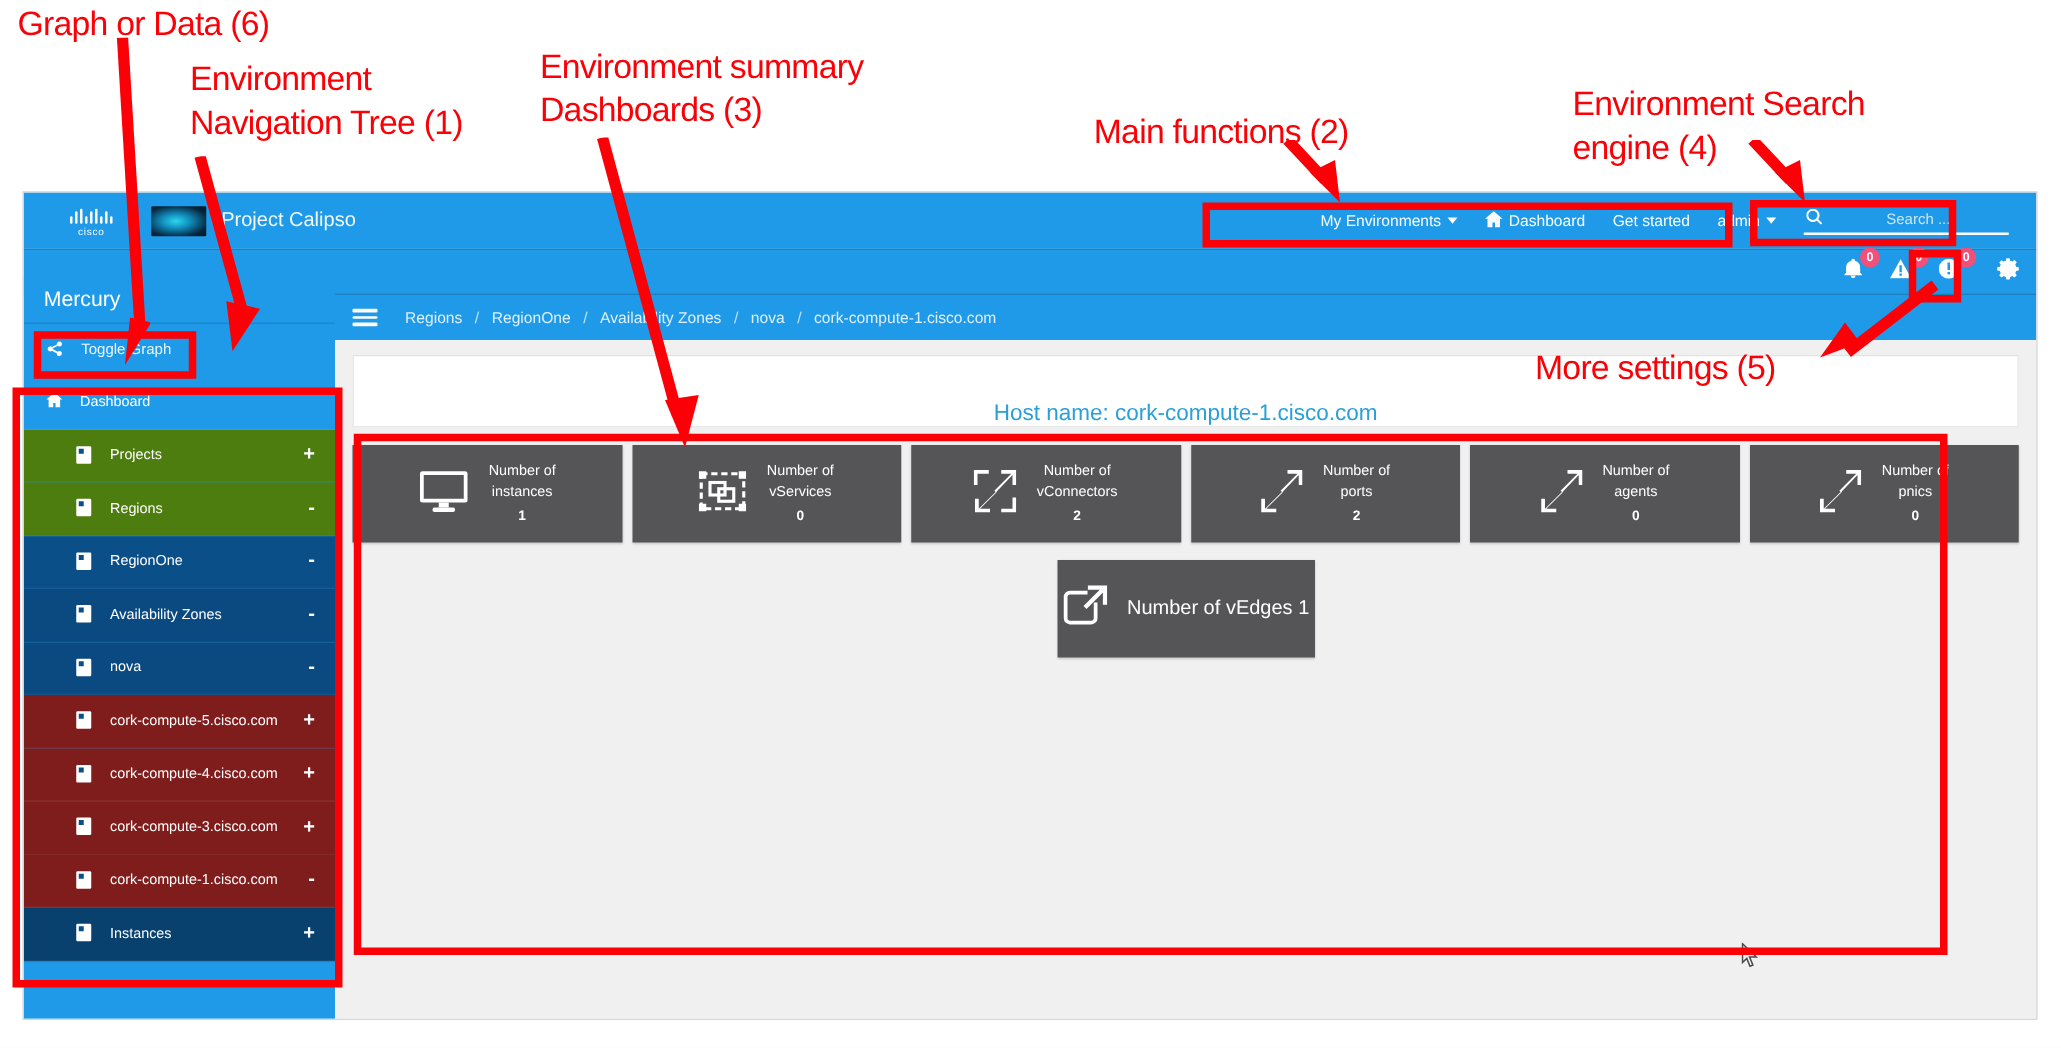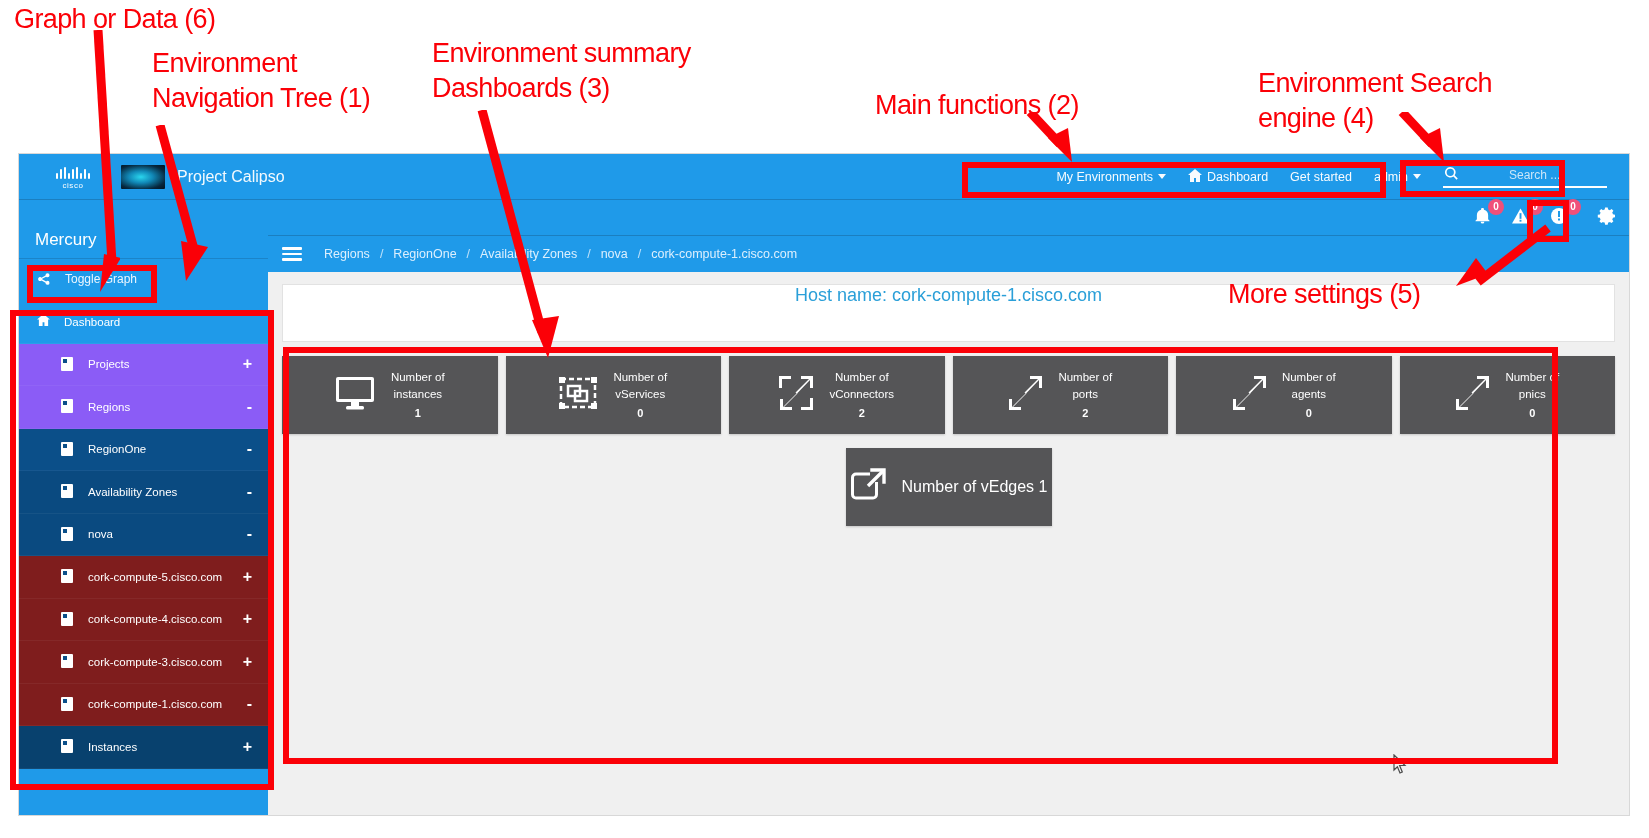--- a/index.html
+++ b/index.html
@@ -187,21 +187,21 @@
   }
   .sb-item .ico { width: 13px; height: 15px; display: inline-block; }
   .sb-item .lbl { white-space: nowrap; }
   .sb-item .pm {
     position: absolute; right: 16px;
     font-size: 16px; font-weight: 700; color: #ffffff;
     line-height: 1;
   }
   .lvl0 { background: #1f9ae9; padding-left: 18px; }
   .lvl0 .ico { margin-right: 14px; }
-  .lvl1 { background: #8b5cf6; padding-left: 42px; }
+  .lvl1 { background: #4d7c0f; padding-left: 42px; }
   .lvl2 { background: #0b4f89; padding-left: 42px; }
   .lvl3 { background: #0a4a80; padding-left: 42px; }
   .lvl4 { background: #7f1d1d; padding-left: 42px; }
   .lvl5 { background: #08416e; padding-left: 42px; }
   .sb-item.indent .ico { margin-right: 14px; }
   .page-ico {
     width: 12px; height: 14px;
     background: #ffffff;
     position: relative;
     display: inline-block;
@@ -237,21 +237,21 @@
     left: 249px; top: 118px;
     right: 0; bottom: 0;
     background: #f0f0f0;
     padding: 12px 14px 0 14px;
     box-sizing: border-box;
   }
   .hostcard {
     background: #ffffff;
     border: 1px solid #e2e2e2;
     height: 56px;
-    display: flex; align-items: flex-start; justify-content: center;
+    display: flex; align-items: flex-end; justify-content: center;
     color: #2a9fd8;
     font-size: 18px;
   }
   .tiles {
     margin-top: 14px;
     display: flex;
     gap: 8px;
   }
   .tile {
     flex: 1 1 0;

